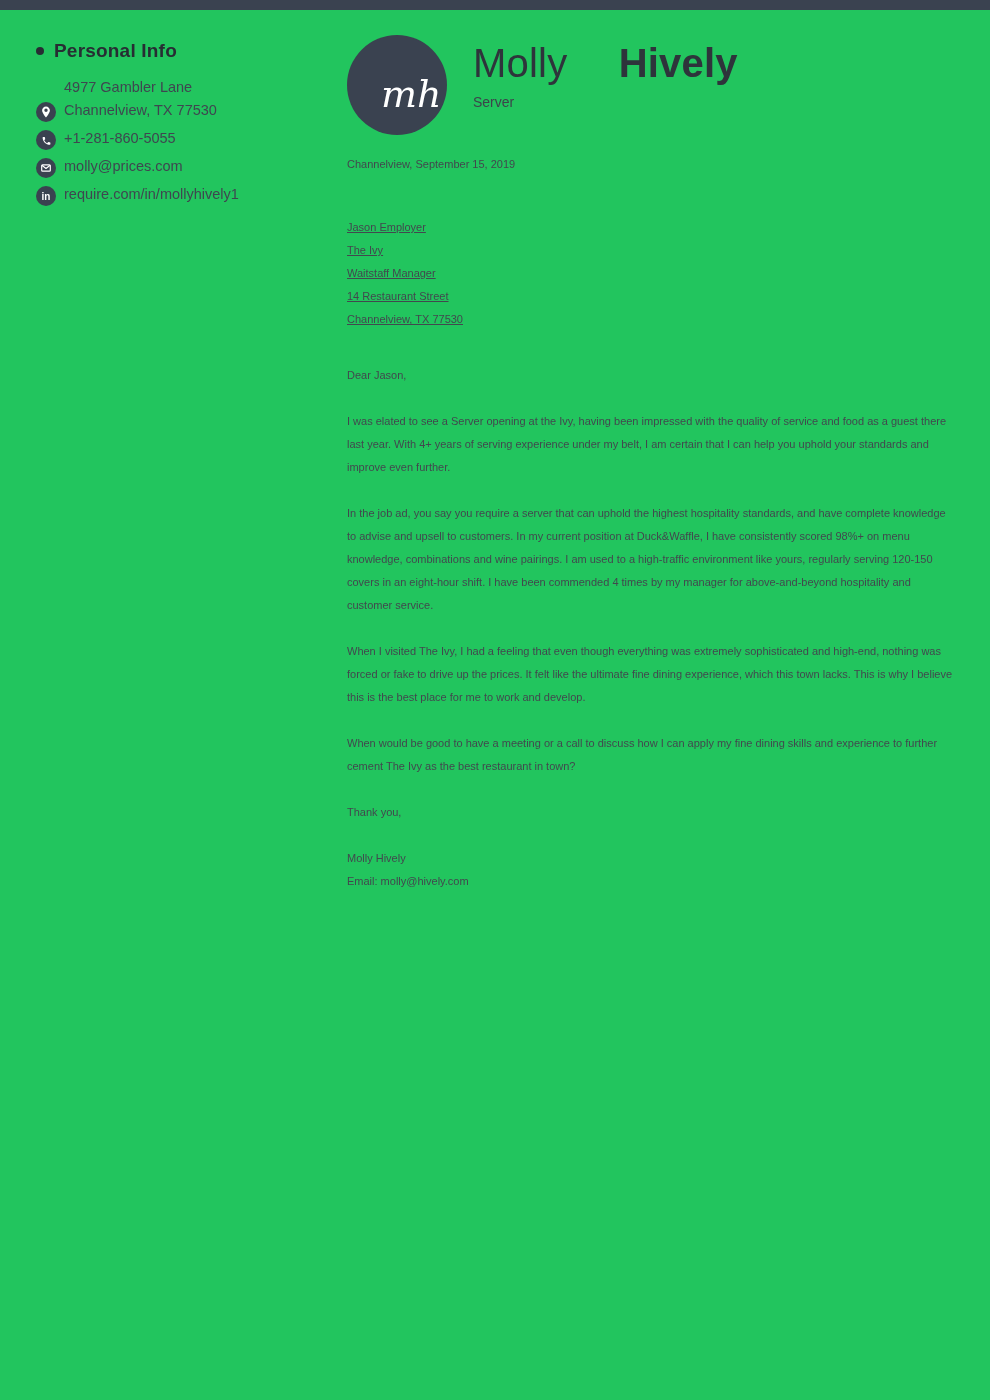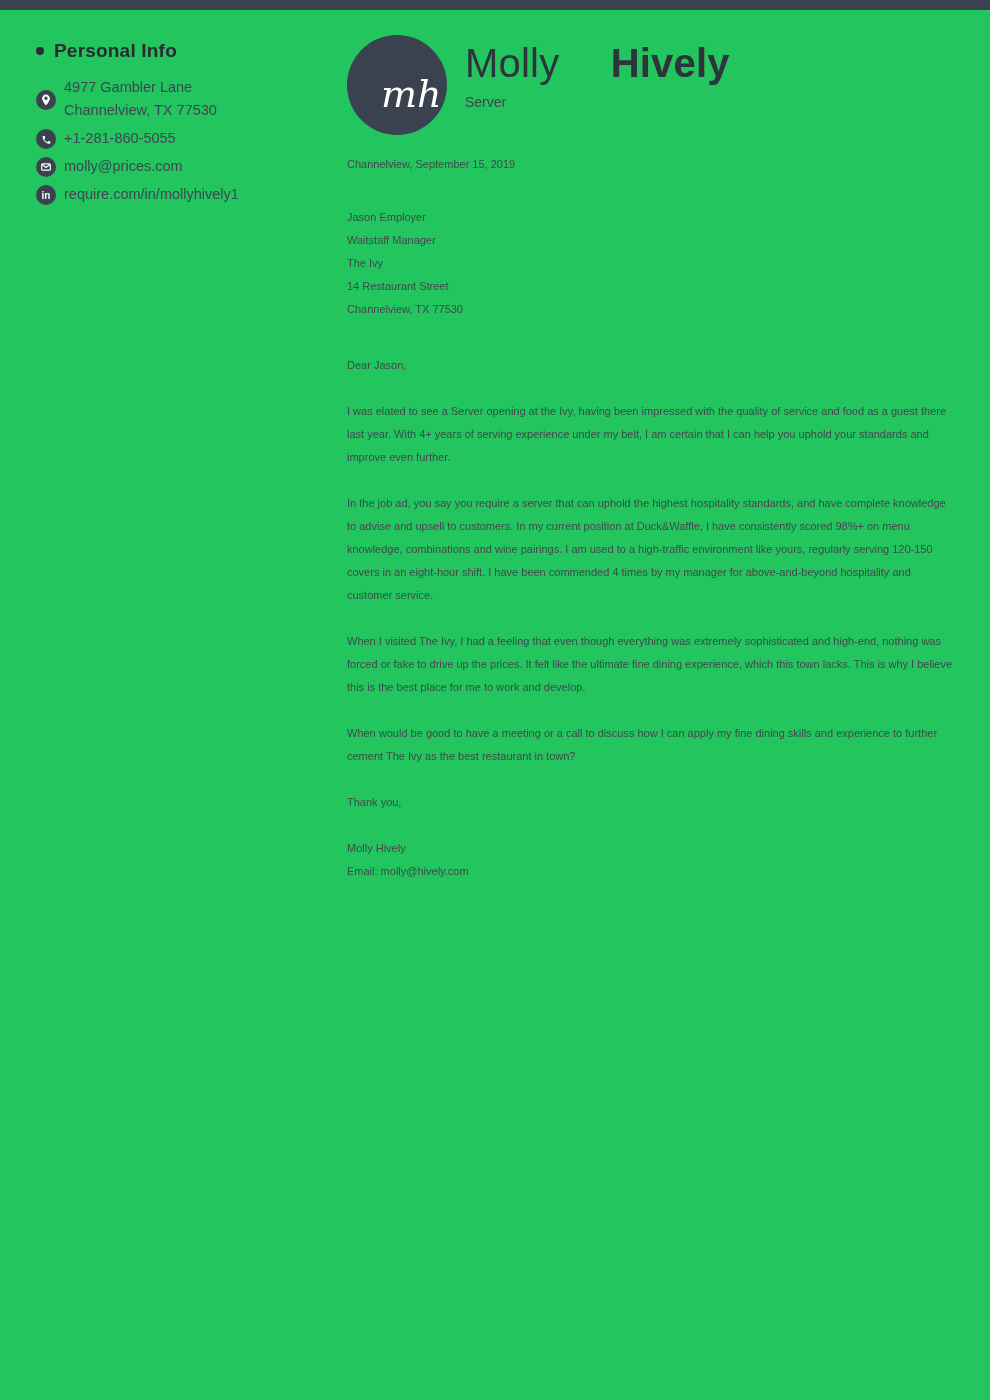--- a/index.html
+++ b/index.html
@@ -31,36 +31,36 @@
     display:flex;align-items:center;
     font-size:19px;font-weight:700;color:#272d33;
     letter-spacing:.2px;
     margin-bottom:14px;
   }
   .bullet-dot{
     width:8px;height:8px;border-radius:50%;
     background:#272d33;margin-right:10px;flex:0 0 auto;
   }
   .contact-row{
-    display:flex;align-items:center;
+    display:flex;align-items:flex-end;
     margin-bottom:5px;
   }
   .contact-icon{
     flex:0 0 auto;width:20px;height:20px;margin-top:1px;
   }
   .contact-text{
     margin-left:8px;
     font-size:14.5px;line-height:23px;color:#3f4650;
   }
 
   
   .main{
     position:absolute;left:347px;top:35px;width:606px;
   }
-  .header{display:flex;align-items:flex-start;}
+  .header{display:flex;align-items:flex-start;gap:8px;}
   .avatar{
     position:relative;flex:0 0 auto;
     width:100px;height:100px;border-radius:50%;
     background:var(--accent);
   }
   .avatar-initials{
     position:absolute;left:34px;top:40px;
     font-family:"DejaVu Serif", serif;
     font-style:italic;font-size:38px;color:#ffffff;
     line-height:1;
@@ -73,21 +73,21 @@
   .full-name .last{font-weight:700;margin-left:40px;}
   .job-title{
     margin-top:7px;font-size:14px;color:var(--sub);font-weight:400;
   }
 
   
   .letter{
     font-size:11px;line-height:23px;color:var(--body);
   }
   .date-line{margin-top:18px;}
-  .recipient{margin-top:30px;}
+  .recipient{margin-top:40px;text-decoration:underline;}
   .salutation{margin-top:33px;}
   .letter p{margin:23px 0 0;}
   .signature{margin-top:23px;}
 </style>
 </head>
 <body>
 
 <div class="page">
 
   <div class="top-bar"></div>
@@ -155,22 +155,22 @@
         </div>
         <div class="job-title">Server</div>
       </div>
     </div>
 
     <div class="letter">
       <div class="date-line">Channelview, September 15, 2019</div>
 
       <div class="recipient">
         <div>Jason Employer</div>
+        <div>The Ivy</div>
         <div>Waitstaff Manager</div>
-        <div>The Ivy</div>
         <div>14 Restaurant Street</div>
         <div>Channelview, TX 77530</div>
       </div>
 
       <div class="salutation">Dear Jason,</div>
 
       <p>I was elated to see a Server opening at the Ivy, having been impressed with the quality of service and food as a guest there last year. With 4+ years of serving experience under my belt, I am certain that I can help you uphold your standards and improve even further.</p>
       <p>In the job ad, you say you require a server that can uphold the highest hospitality standards, and have complete knowledge to advise and upsell to customers. In my current position at Duck&amp;Waffle, I have consistently scored 98%+ on menu knowledge, combinations and wine pairings. I am used to a high-traffic environment like yours, regularly serving 120-150 covers in an eight-hour shift. I have been commended 4 times by my manager for above-and-beyond hospitality and customer service.</p>
       <p>When I visited The Ivy, I had a feeling that even though everything was extremely sophisticated and high-end, nothing was forced or fake to drive up the prices. It felt like the ultimate fine dining experience, which this town lacks. This is why I believe this is the best place for me to work and develop.</p>
       <p>When would be good to have a meeting or a call to discuss how I can apply my fine dining skills and experience to further cement The Ivy as the best restaurant in town?</p>

